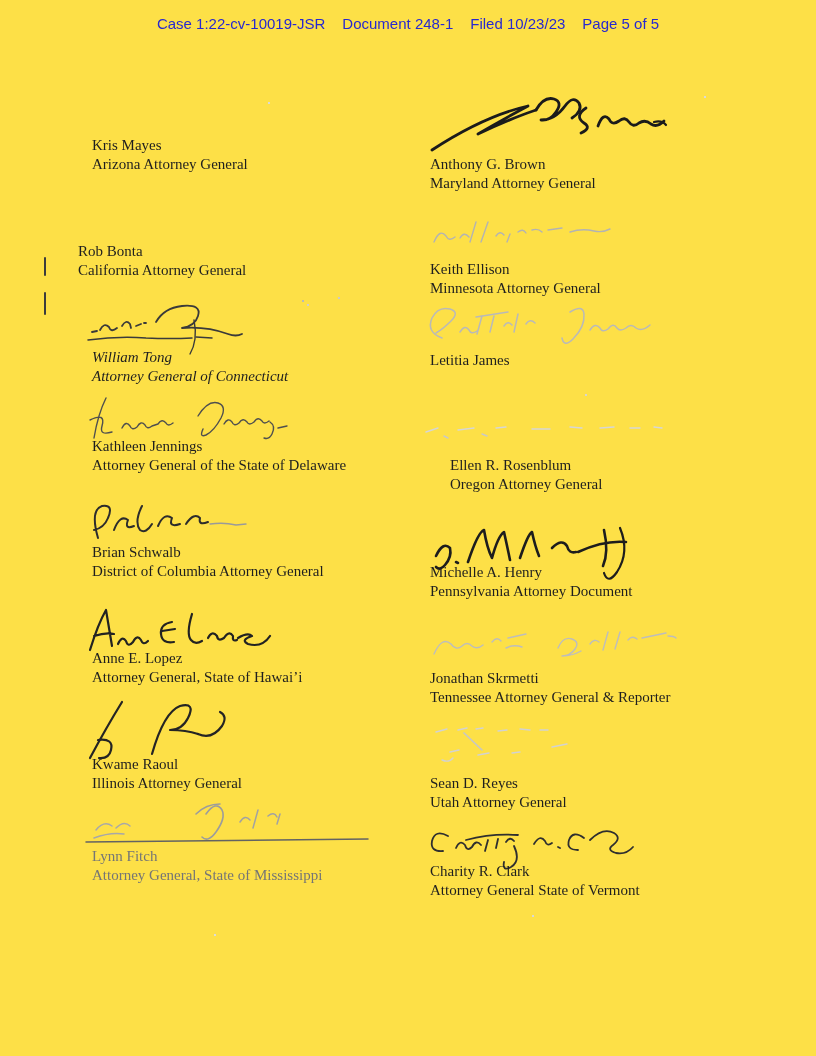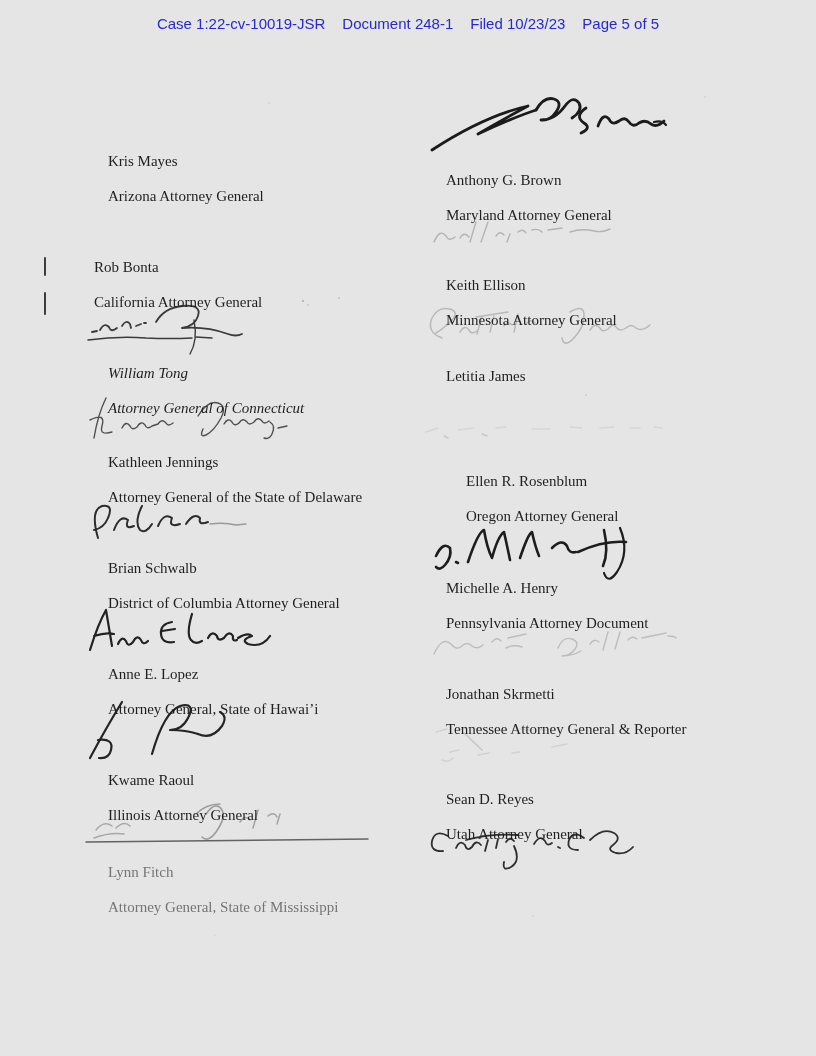--- a/index.html
+++ b/index.html
@@ -1,38 +1,38 @@
 <!DOCTYPE html>
 <html style="--stamp-blue: #2728d0; --ink: #1f1f1f; --faded-ink: #757575;"><head>
 <meta charset="utf-8">
 <style>
   html,body{margin:0;padding:0;background:#ffffff;}
   .page{
     position:relative;
     width:816px;height:1056px;
-    background:#e5e5e5;
+    background:#fde047;
     font-family:"Liberation Serif",serif;
     overflow:hidden;
   }
   .stamp{
     position:absolute;top:15px;left:0;right:0;
     display:flex;justify-content:center;gap:17px;
     font-family:"Liberation Sans",sans-serif;
     font-size:15px;
     color:var(--stamp-blue,#2728d0);
     white-space:nowrap;
   }
   .entry{
     position:absolute;
     font-size:15px;
     line-height:18.5px;
     color:var(--ink,#1f1f1f);
     white-space:nowrap;
   }
-  .entry p{margin:16px;}
+  .entry p{margin:0;}
   .faded-entry{color:#757575;filter:blur(0.2px);}
   svg.sig{position:absolute;overflow:visible;}
   svg.sig path{fill:none;stroke-linecap:round;stroke-linejoin:round;}
   .tick{position:absolute;width:2px;background:#3c3c3c;border-radius:1px;}
   .specks{
     position:absolute;top:0;left:0;width:2px;height:2px;background:transparent;
     box-shadow:
       302px 300px 0 0 #b9b9b9,
       307px 304px 0 0 #cfcfcf,
       268px 102px 0 0 #dadada,
@@ -260,14 +260,18 @@
   <div class="entry" style="left:430px;top:669px;font-family:Liberation Serif, serif;">
     <p>Jonathan Skrmetti</p>
     <p>Tennessee Attorney General &amp; Reporter</p>
   </div>
 
   <div class="entry" style="left:430px;top:774px;">
     <p>Sean D. Reyes</p>
     <p>Utah Attorney General</p>
   </div>
 
+  <div class="entry" style="left:430px;top:862px;">
+    <p>Charity R. Clark</p>
+    <p>Attorney General State of Vermont</p>
+  </div>
 
 </div>
 
 </body></html>

